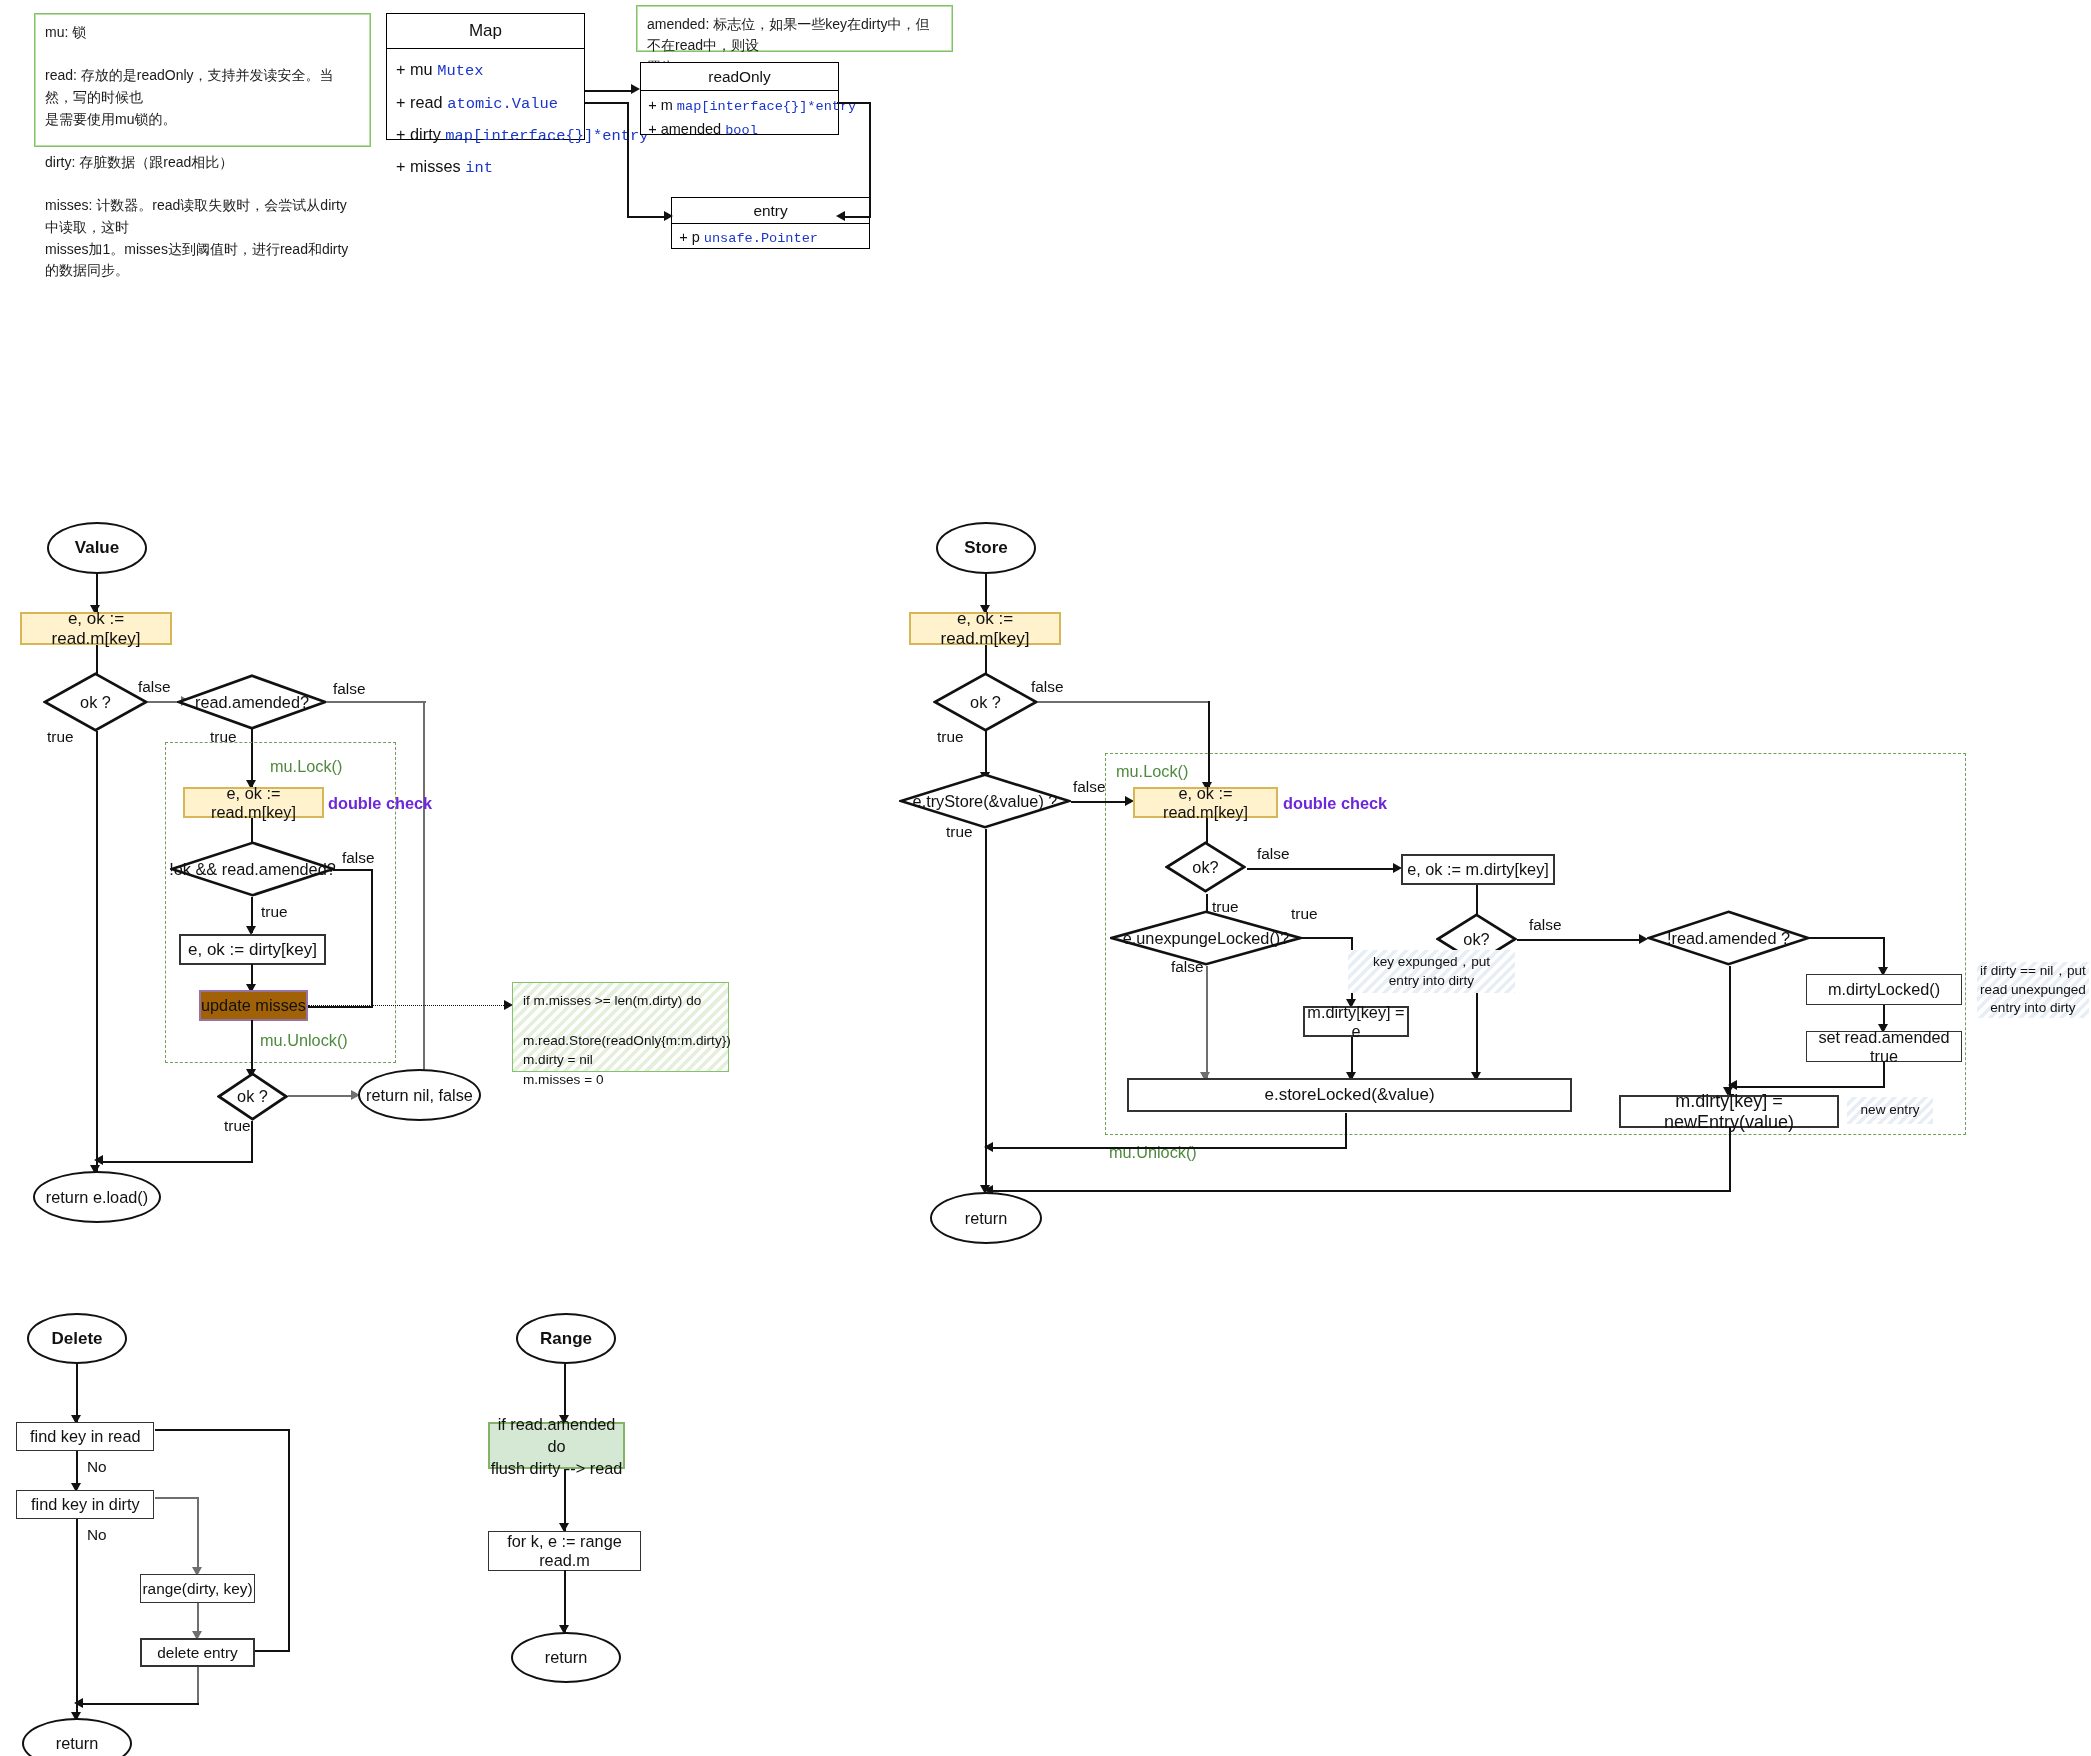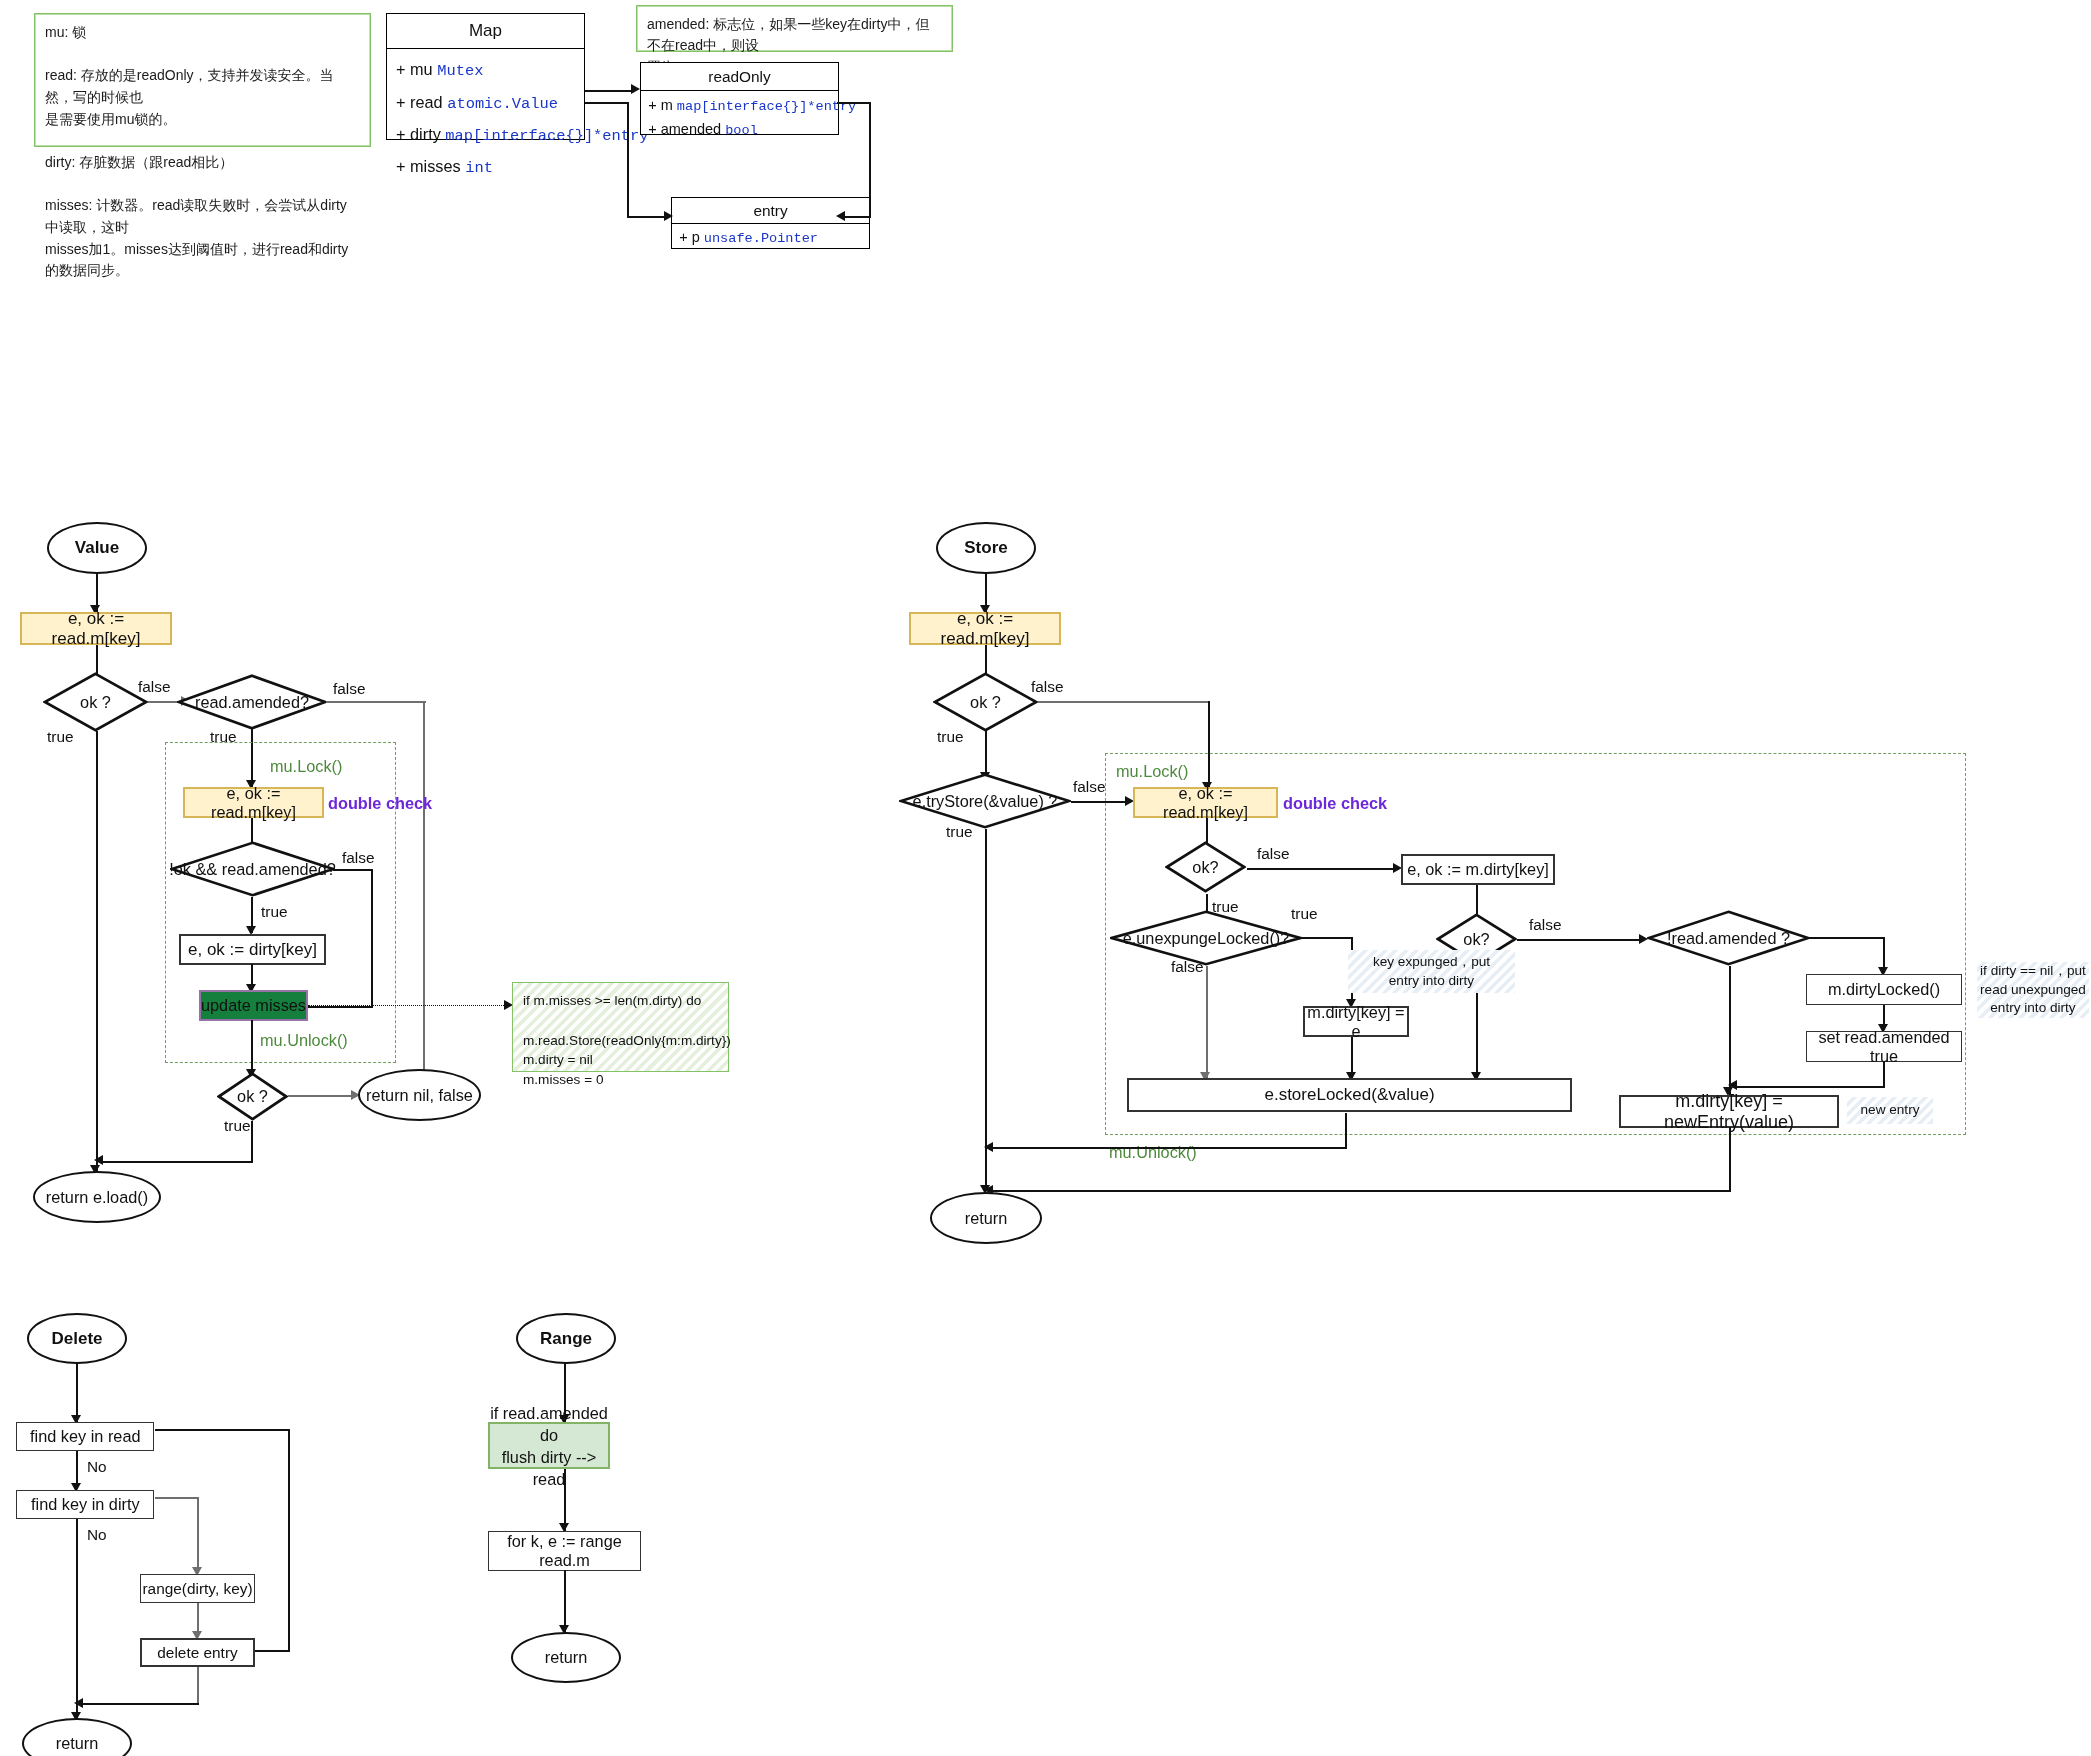--- a/index.html
+++ b/index.html
@@ -21,21 +21,21 @@
   .note .ln{white-space:pre-wrap;}
 
   
   .oval{border:2.7px solid #111;border-radius:50%;background:#fff;display:flex;align-items:center;
         justify-content:center;font-size:17px;color:#111;}
   .oval.bold{font-weight:bold;}
   .proc{border:2.7px solid #333;background:#fff;display:flex;align-items:center;justify-content:center;
         font-size:17px;color:#111;text-align:center;}
   .proc.thin{border-width:1.8px;}
   .hl-yellow{background:#fff2cc;border:2.7px solid #d6b656;}
-  .hl-purple{background:#15803d;border:2.7px solid #9673a6;}
+  .hl-purple{background:#a16207;border:2.7px solid #9673a6;}
   .hl-green{background:#d5e8d4;border:2.7px solid #82b366;font-size:16.3px;line-height:1.35;}
 
   .diam{display:flex;align-items:center;justify-content:center;font-size:16.3px;color:#111;}
   .diam .dbg{position:absolute;left:0;top:0;width:100%;height:100%;}
   .diam .dlbl{position:relative;z-index:2;white-space:nowrap;}
 
   
   .hline{background:#111;height:1.8px;}
   .vline{background:#111;width:1.8px;}
   .hline.grey,.vline.grey{background:#6f6f6f;}
@@ -493,21 +493,21 @@
   <div class="abs oval" style="left:22px;top:1718px;width:110px;height:51px;">
     <span style="font-size:16.3px;">return</span>
   </div>
 
   <div class="abs oval bold" style="left:516px;top:1313px;width:100px;height:51px;">
     <span>Range</span>
   </div>
   <div class="abs vline" style="left:564px;top:1364px;height:58px;"></div>
   <div class="abs arr down" style="left:559px;top:1415px;"></div>
 
-  <div class="abs proc hl-green" style="left:488px;top:1422px;width:122px;height:47px;white-space:pre-line;">
+  <div class="abs proc hl-green" style="left:488px;top:1422px;width:137px;height:47px;white-space:pre-line;">
     <span>if read.amended do
 flush dirty --&gt; read</span>
   </div>
   <div class="abs vline" style="left:564px;top:1469px;height:62px;"></div>
   <div class="abs arr down" style="left:559px;top:1523px;"></div>
 
   <div class="abs proc thin" style="left:488px;top:1531px;width:153px;height:40px;">
     <span style="font-size:16.3px;">for k, e := range read.m</span>
   </div>
   <div class="abs vline" style="left:564px;top:1570px;height:62px;"></div>

